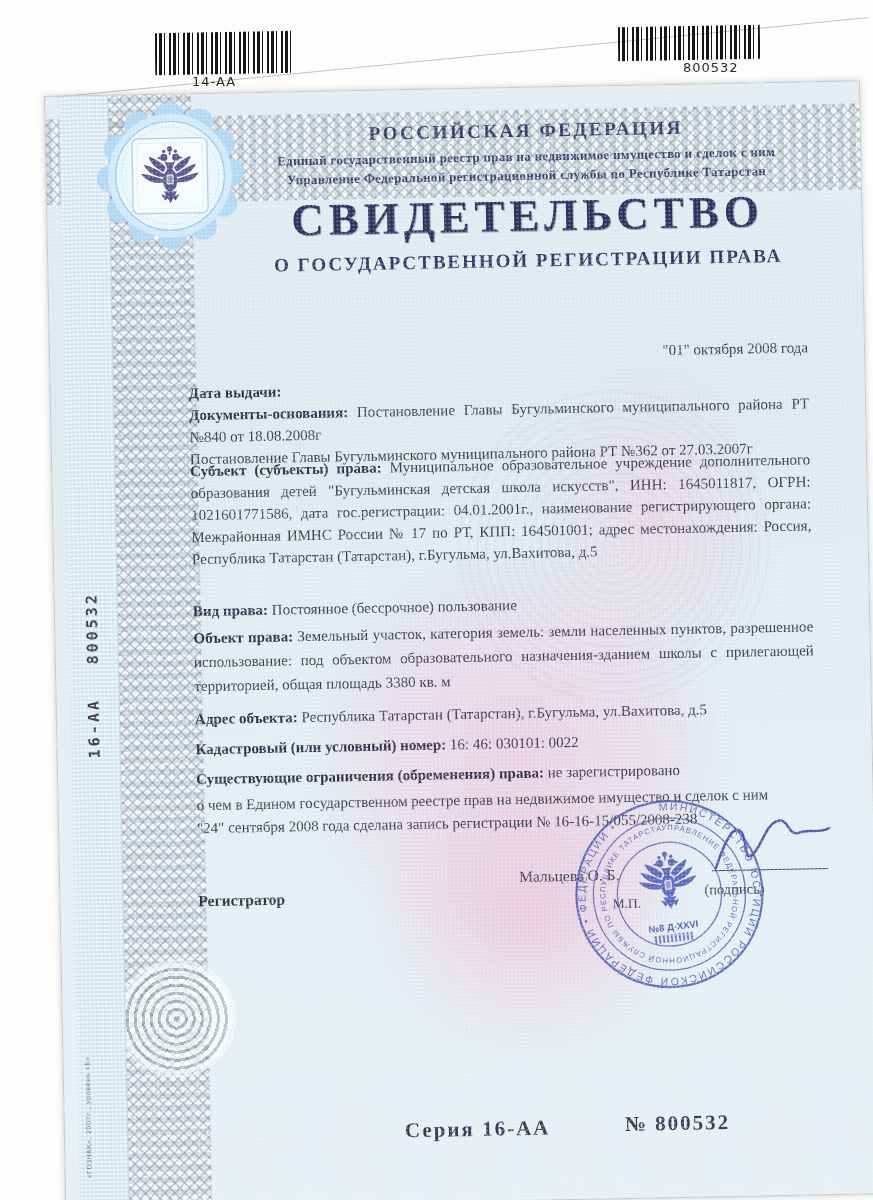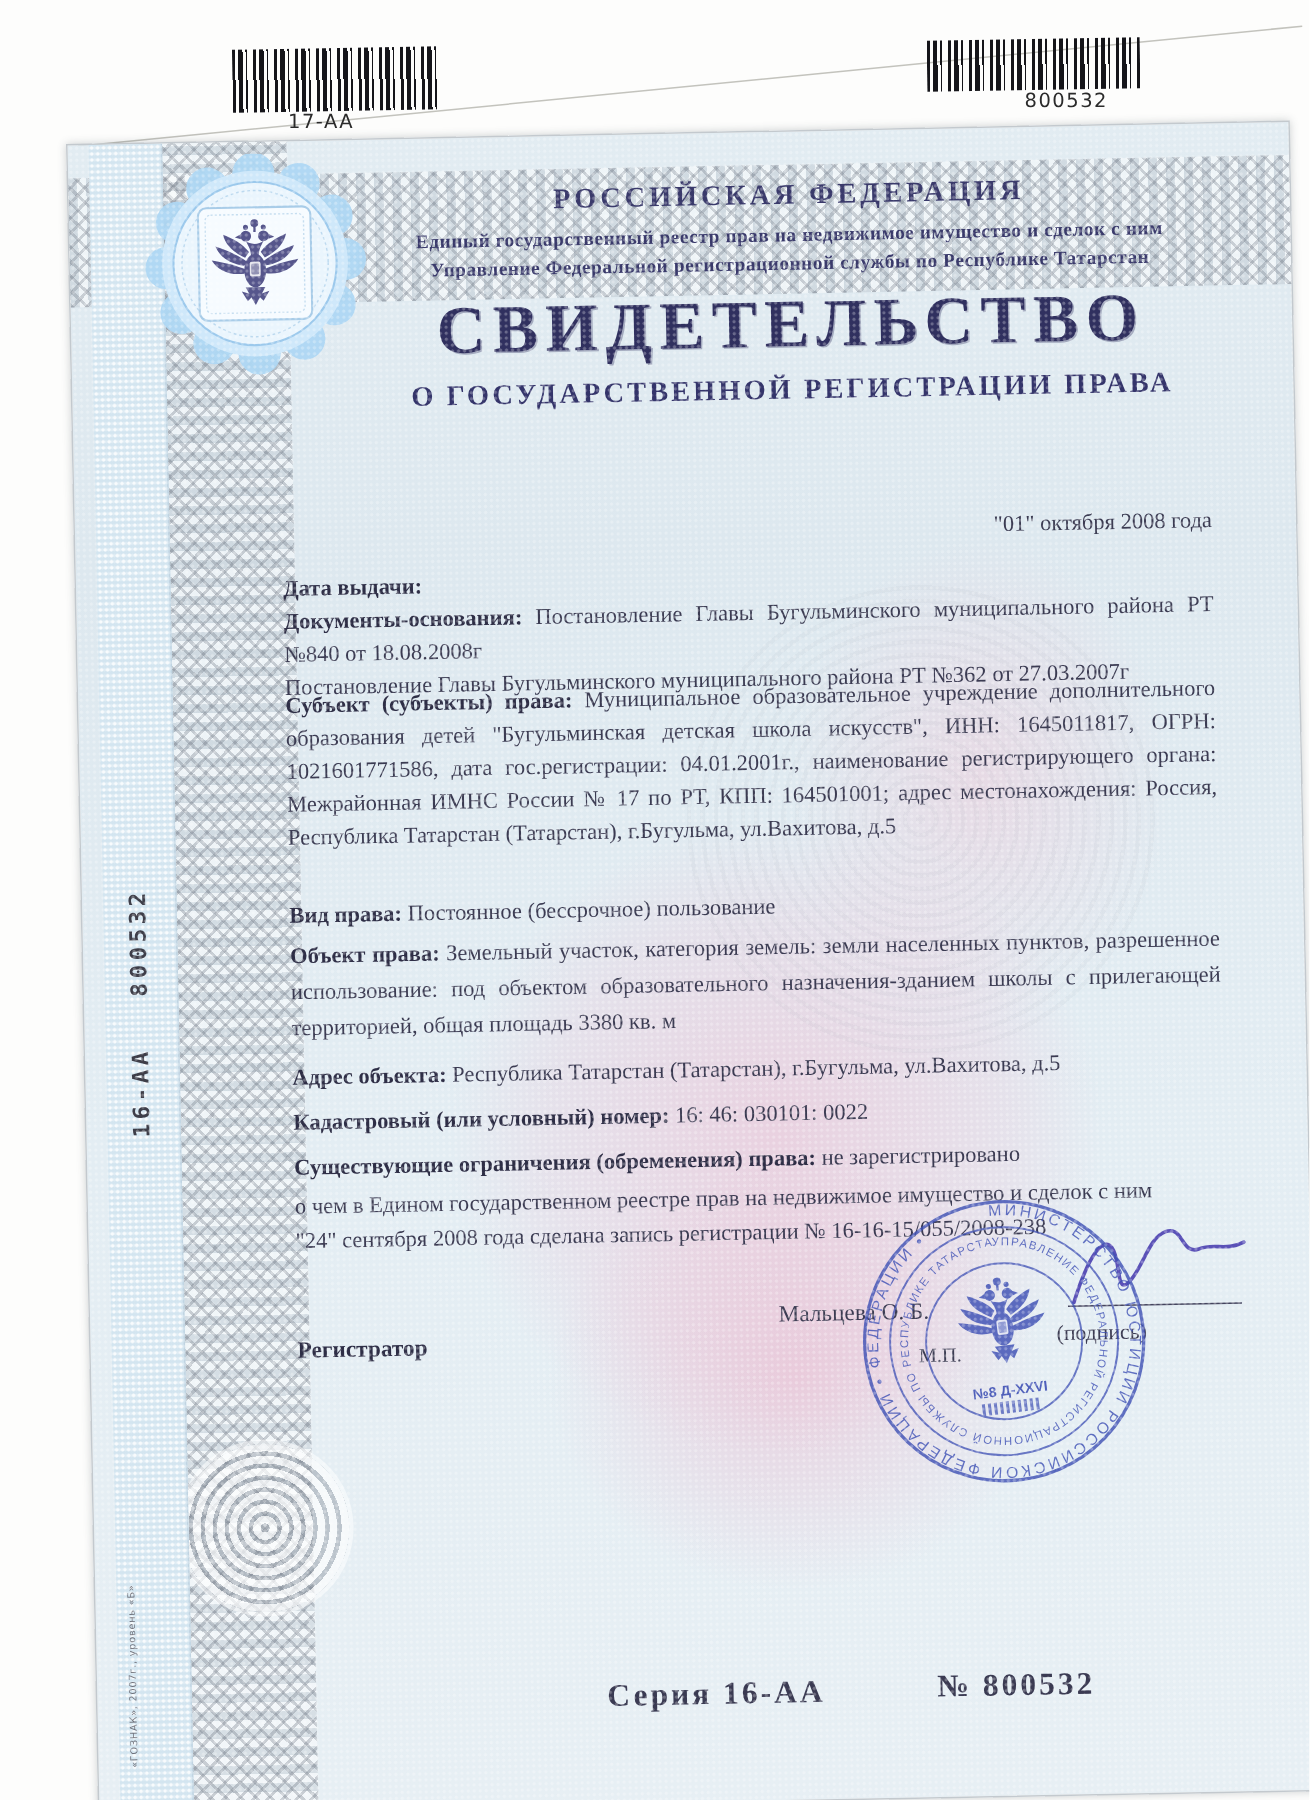--- a/index.html
+++ b/index.html
@@ -132,21 +132,21 @@
       </g>
     </symbol>
   </defs>
 </svg>
 
 <div id="canvas">
 
   <div class="sheet-edge"></div>
 
   <div class="barcode bc-left"></div>
-  <div class="bc-label bc-label-left">17-AA</div>
+  <div class="bc-label bc-label-left">14-AA</div>
   <div class="barcode bc-right"></div>
   <div class="bc-label bc-label-right">800532</div>
 
   <div class="page">
 
     <div class="wm wm-p1"></div>
     <div class="wm wm-p2"></div>
     <div class="wm wm-p3"></div>
     <div class="wm wm-orn"></div>
 

